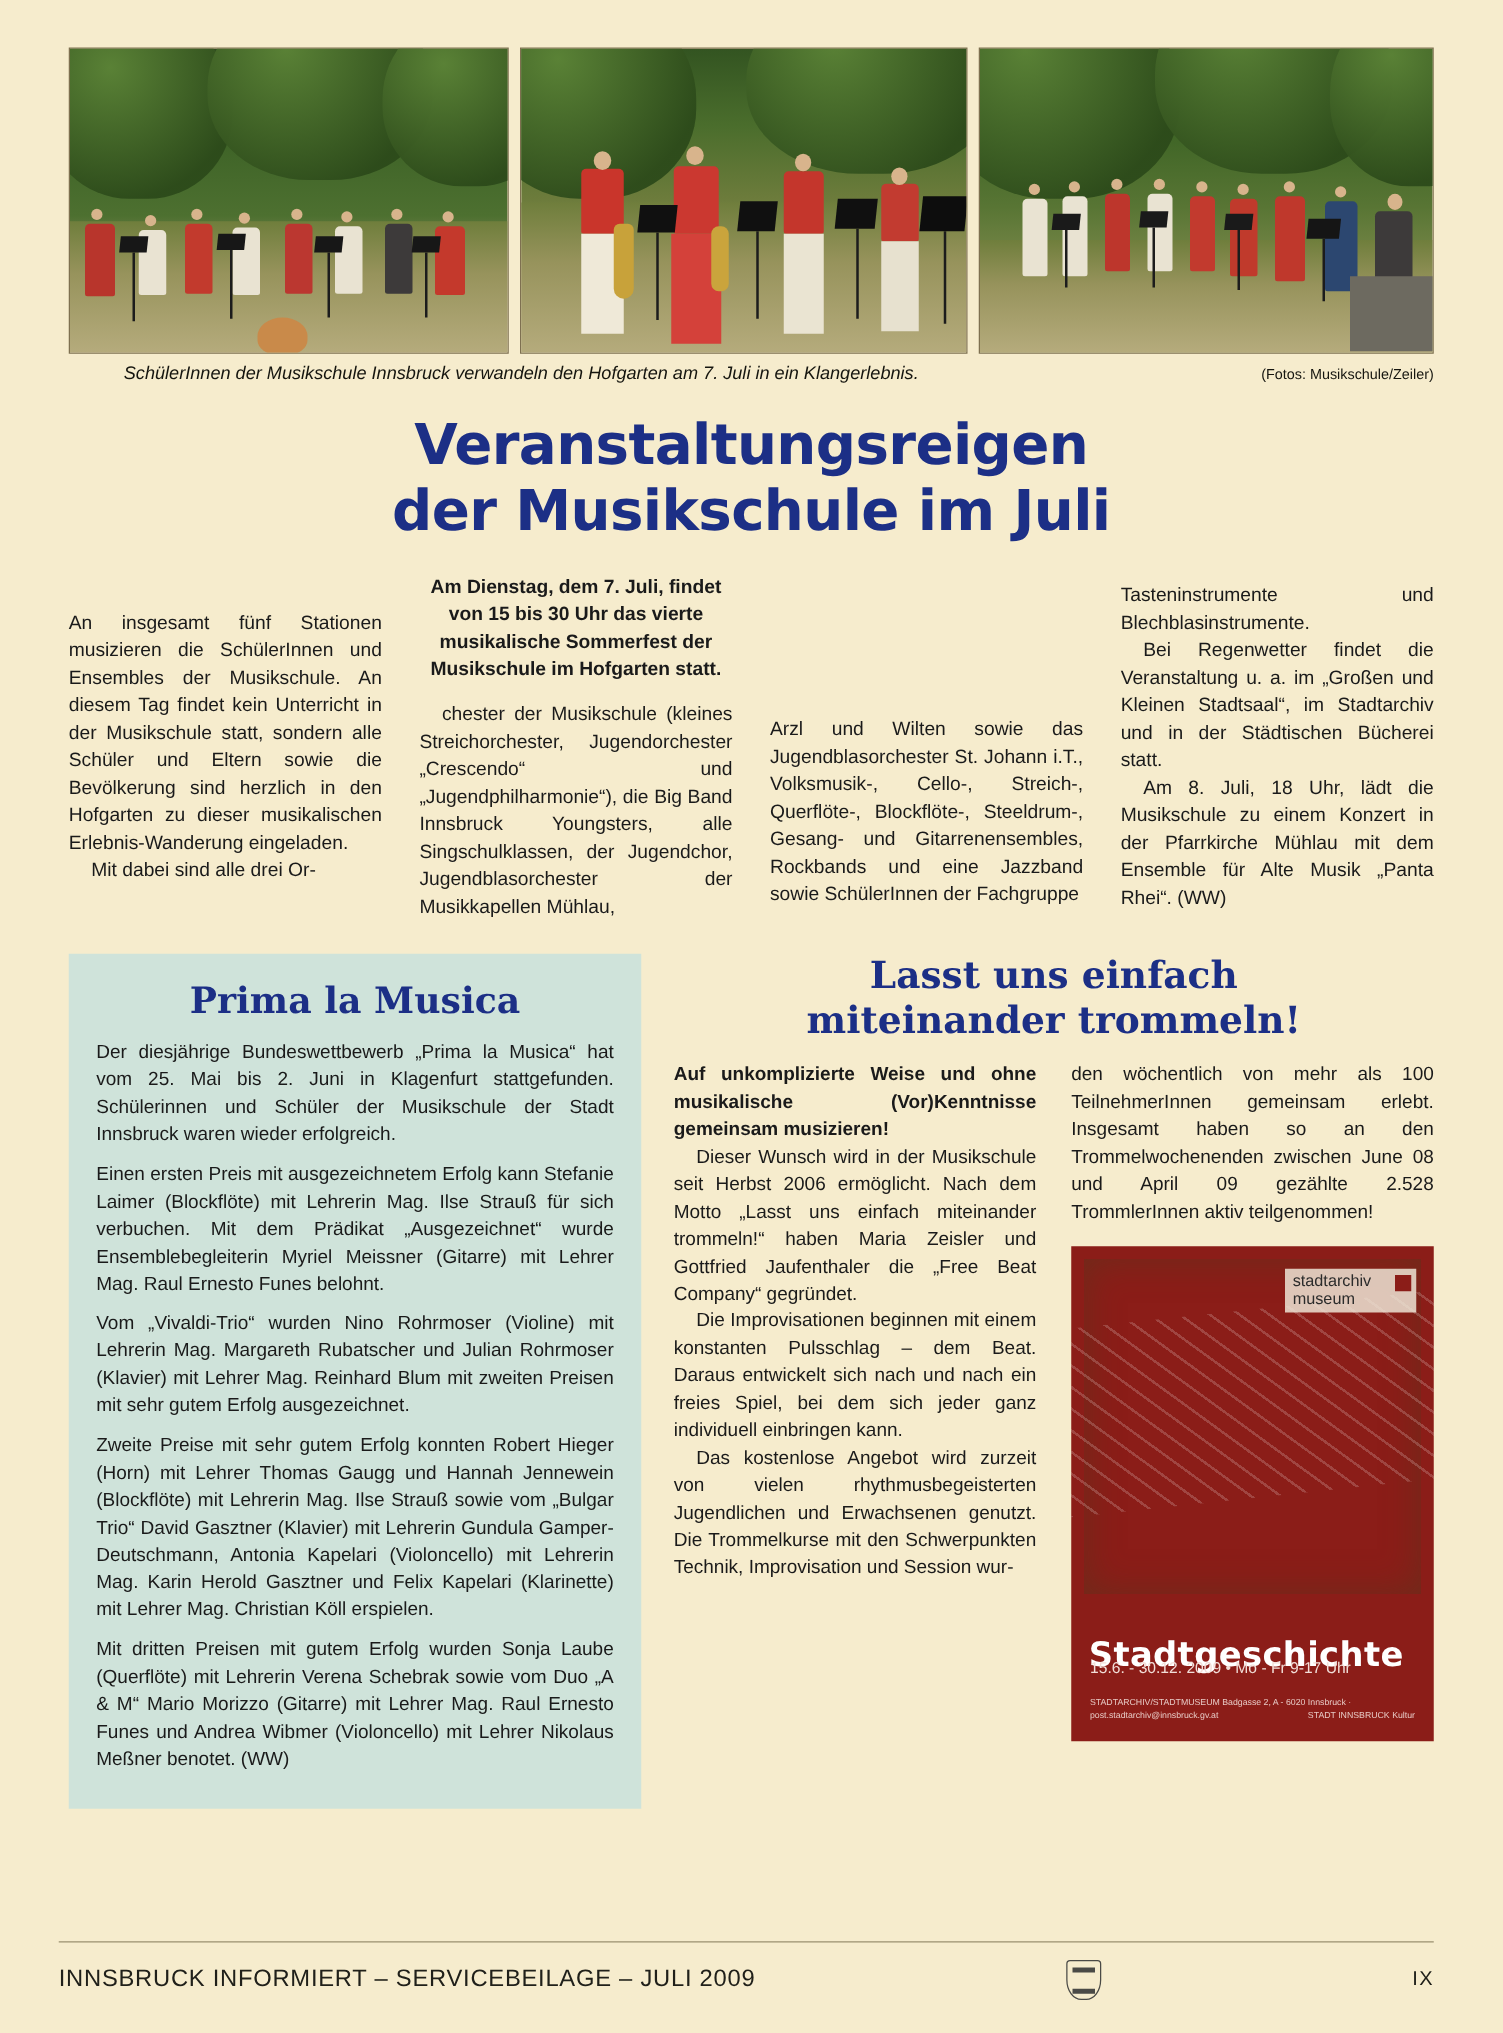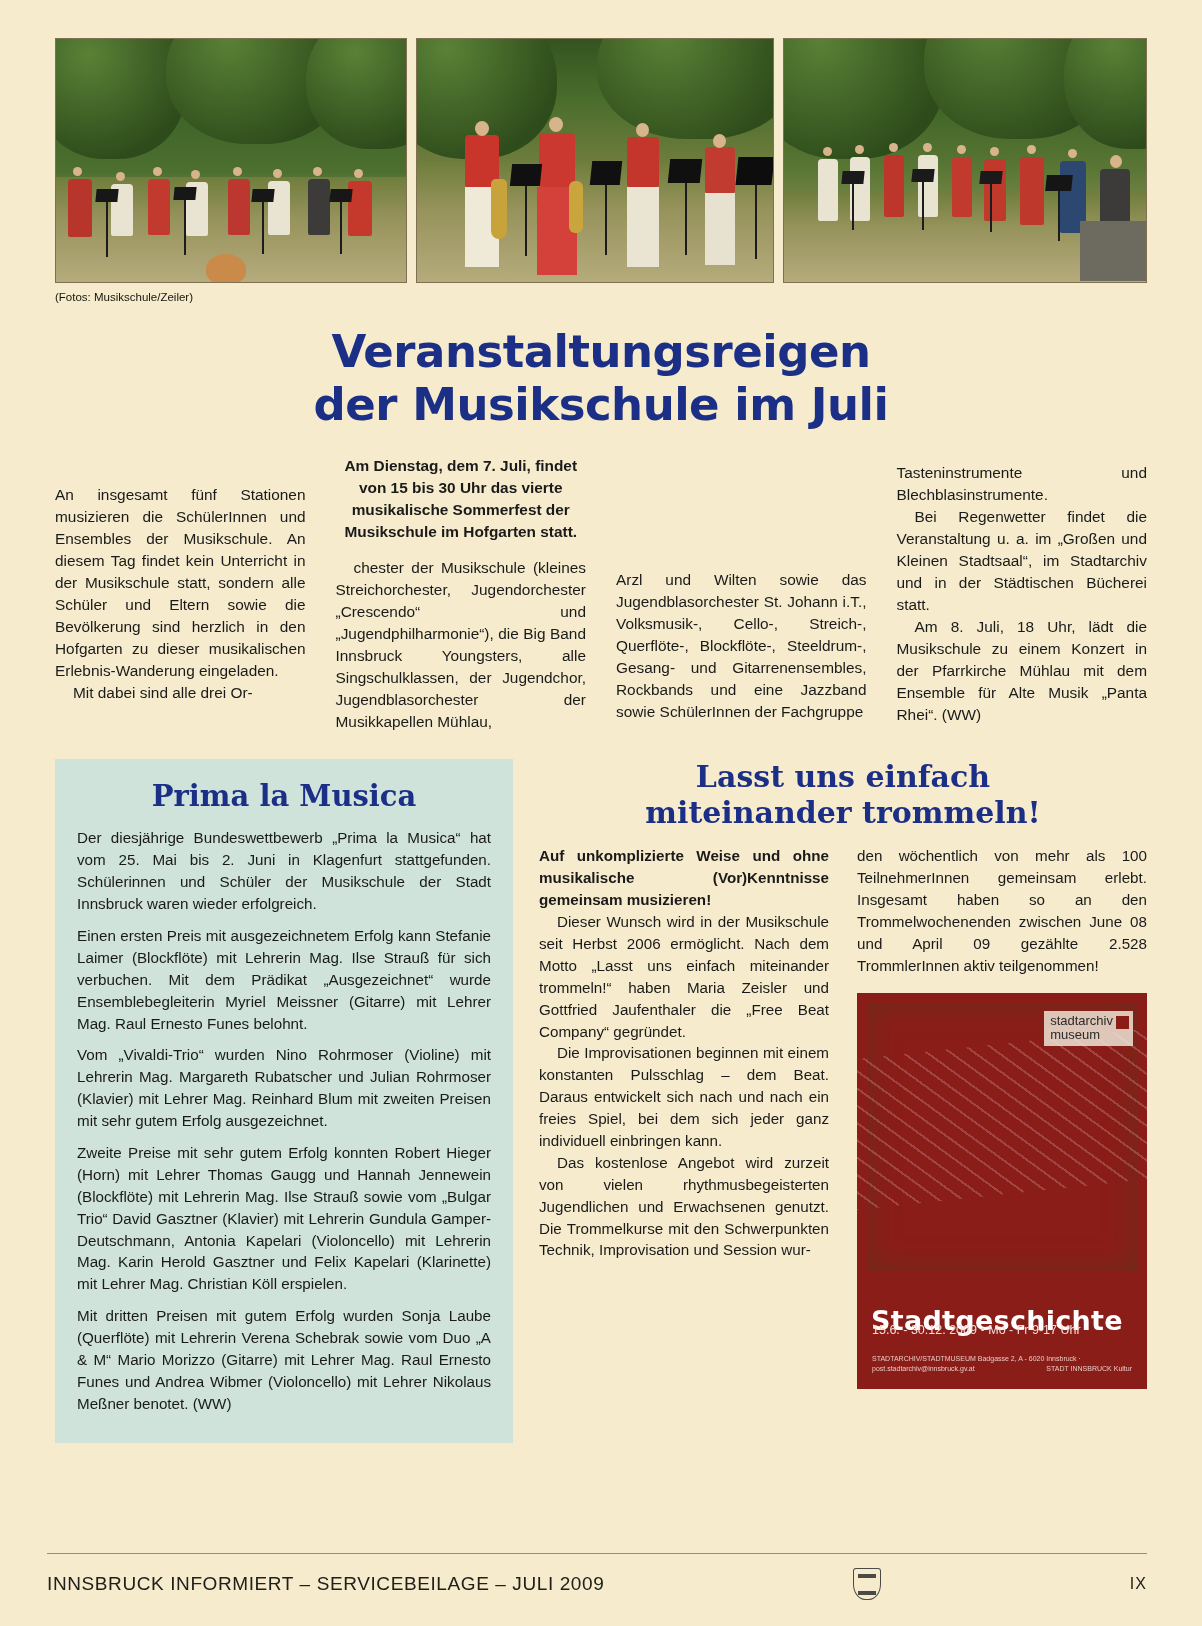--- a/index.html
+++ b/index.html
@@ -213,21 +213,21 @@
     transform: rotate(-6deg);
   }
   .poster-logo {
     position: absolute;
     right: 14px; top: 18px;
     text-align: left;
     color: #2b2b2b;
     font-size: 13px;
     line-height: 1.12;
     background: rgba(240,235,220,.82);
-    padding: 3px 20px 3px 6px;
+    padding: 3px 36px 3px 6px;
   }
   .poster-logo .sq {
     position: absolute;
     right: 4px; top: 5px;
     width: 13px; height: 13px;
     background: #8b1d18;
   }
   .poster-title {
     position: absolute;
     left: 14px; top: 312px;
@@ -402,20 +402,21 @@
       <div class="stand" style="left:138px;top:143px;height:48px;"></div>
       <div class="standtop" style="left:196px;top:132px;background:#1a1a1a;"></div>
       <div class="stand" style="left:206px;top:145px;height:48px;"></div>
       <div class="standtop" style="left:262px;top:136px;width:26px;height:16px;background:#151515;"></div>
       <div class="stand" style="left:274px;top:152px;height:50px;"></div>
       <div style="position:absolute;left:296px;top:182px;width:70px;height:60px;background:#6d6a60;"></div>
     </div>
   </div>
 
   <div class="caption-row">
+    <div class="caption">SchülerInnen der Musikschule Innsbruck verwandeln den Hofgarten am 7. Juli in ein Klangerlebnis.</div>
     <div class="photo-credit">(Fotos: Musikschule/Zeiler)</div>
   </div>
 
   <div class="headline">
     <div>Veranstaltungsreigen</div>
     <div>der Musikschule im Juli</div>
   </div>
 
   <div class="top-cols">
     <div class="col">

